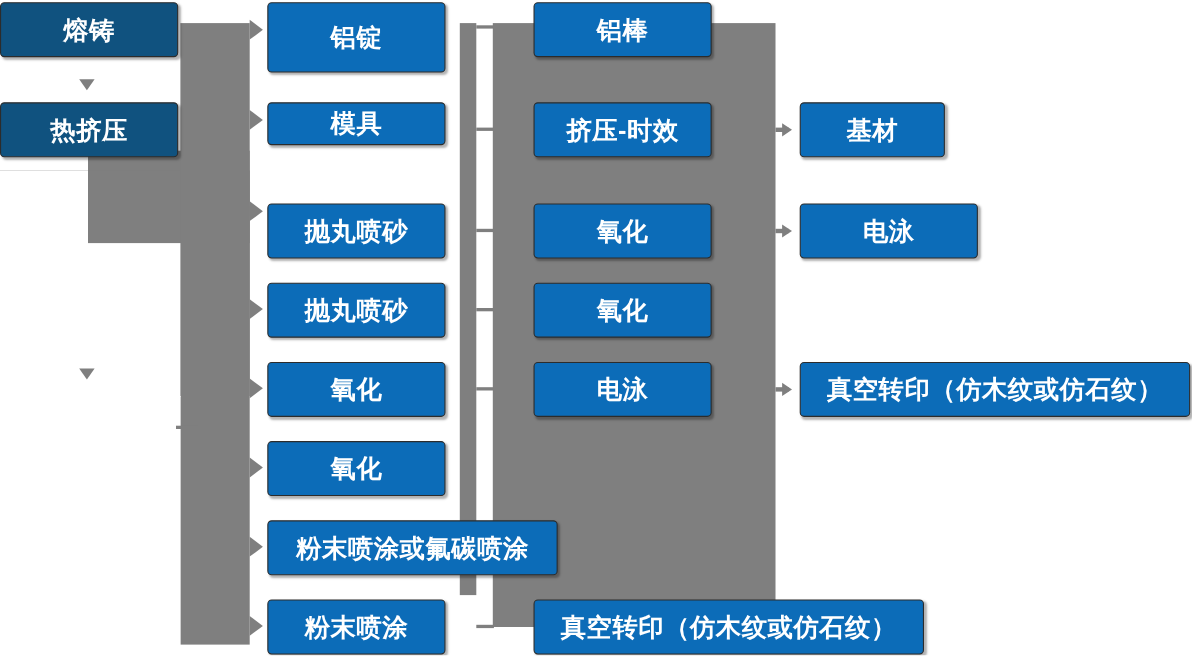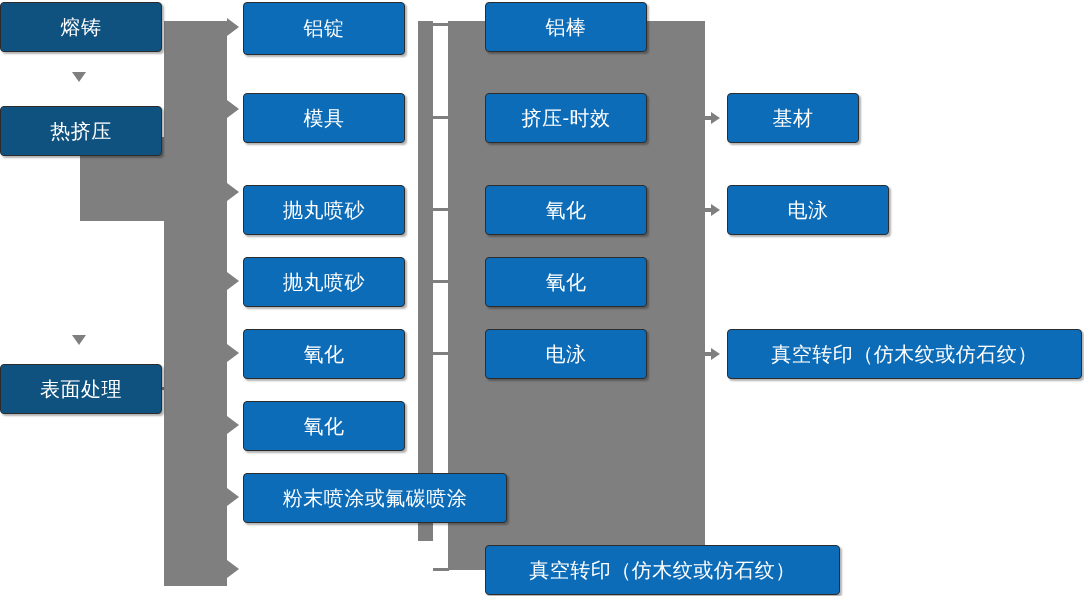--- a/index.html
+++ b/index.html
@@ -48,21 +48,21 @@
     border-radius:4px;
     border:1px solid #2c2c2c;
     text-align:center;
     letter-spacing:0.5px;
     box-shadow:2px 2px 2px rgba(0,0,0,0.30);
     line-height:1.15;
     white-space:nowrap;
   }
   .box.dark{background:#10527f;}
   .box.bright{background:#0c6cb8;}
-  .f23{font-size:20px;}
+  .f23{font-size:23px;font-weight:bold;}
 </style>
 </head>
 <body>
 
 <div id="canvas">
 
   <div class="gray" style="left:80px; top:137px; width:147px; height:84px;"></div>
   <div class="gray" style="left:0px; top:155px; width:227px; height:205px;"></div>
   <div class="gray" style="left:164px; top:21px; width:63px; height:565px;"></div>
 
@@ -105,47 +105,47 @@
 
   <div class="arrowshaft" style="left:705px;top:208px;width:12px;"></div>
   <div class="arrowhead small" style="left:711px;top:204px;"></div>
 
   <div class="arrowshaft" style="left:705px;top:352px;width:12px;"></div>
   <div class="arrowhead small" style="left:711px;top:348px;"></div>
 
   <div class="box dark f23" style="left:0px; top:2px; width:162px; height:50px;">
     <span>熔铸</span>
   </div>
-  <div class="box dark f23" style="left:0px; top:93px; width:162px; height:50px;margin-top:13px;">
+  <div class="box dark f23" style="left:0px; top:93px; width:162px; height:50px;">
     <span>热挤压</span>
   </div>
-  <div class="box dark f23" style="left:0px; top:364px; width:162px; height:50px;">
-    <span>表面处理</span>
-  </div>
 
-  <div class="box bright f23" style="left:243px; top:2px; width:162px; height:53px;">
+  <div class="box bright f23" style="left:243px; top:2px; width:162px; height:64px;">
     <span>铝锭</span>
   </div>
-  <div class="box bright f23" style="left:243px; top:93px; width:162px; height:50px;">
+  <div class="box bright f23" style="left:243px; top:93px; width:162px; height:39px;">
     <span>模具</span>
   </div>
   <div class="box bright f23" style="left:243px; top:185px; width:162px; height:50px;">
     <span>抛丸喷砂</span>
   </div>
   <div class="box bright f23" style="left:243px; top:257px; width:162px; height:50px;">
     <span>抛丸喷砂</span>
   </div>
   <div class="box bright f23" style="left:243px; top:329px; width:162px; height:50px;">
     <span>氧化</span>
   </div>
   <div class="box bright f23" style="left:243px; top:401px; width:162px; height:50px;">
     <span>氧化</span>
   </div>
   <div class="box bright f23" style="left:243px; top:473px; width:264px; height:50px;">
     <span>粉末喷涂或氟碳喷涂</span>
+  </div>
+  <div class="box bright f23" style="left:243px; top:545px; width:162px; height:50px;">
+    <span>粉末喷涂</span>
   </div>
 
   <div class="box bright f23" style="left:485px; top:93px; width:162px; height:50px;">
     <span>挤压-时效</span>
   </div>
   <div class="box bright f23" style="left:485px; top:2px; width:162px; height:50px;">
     <span>铝棒</span>
   </div>
   <div class="box bright f23" style="left:485px; top:185px; width:162px; height:50px;">
     <span>氧化</span>

